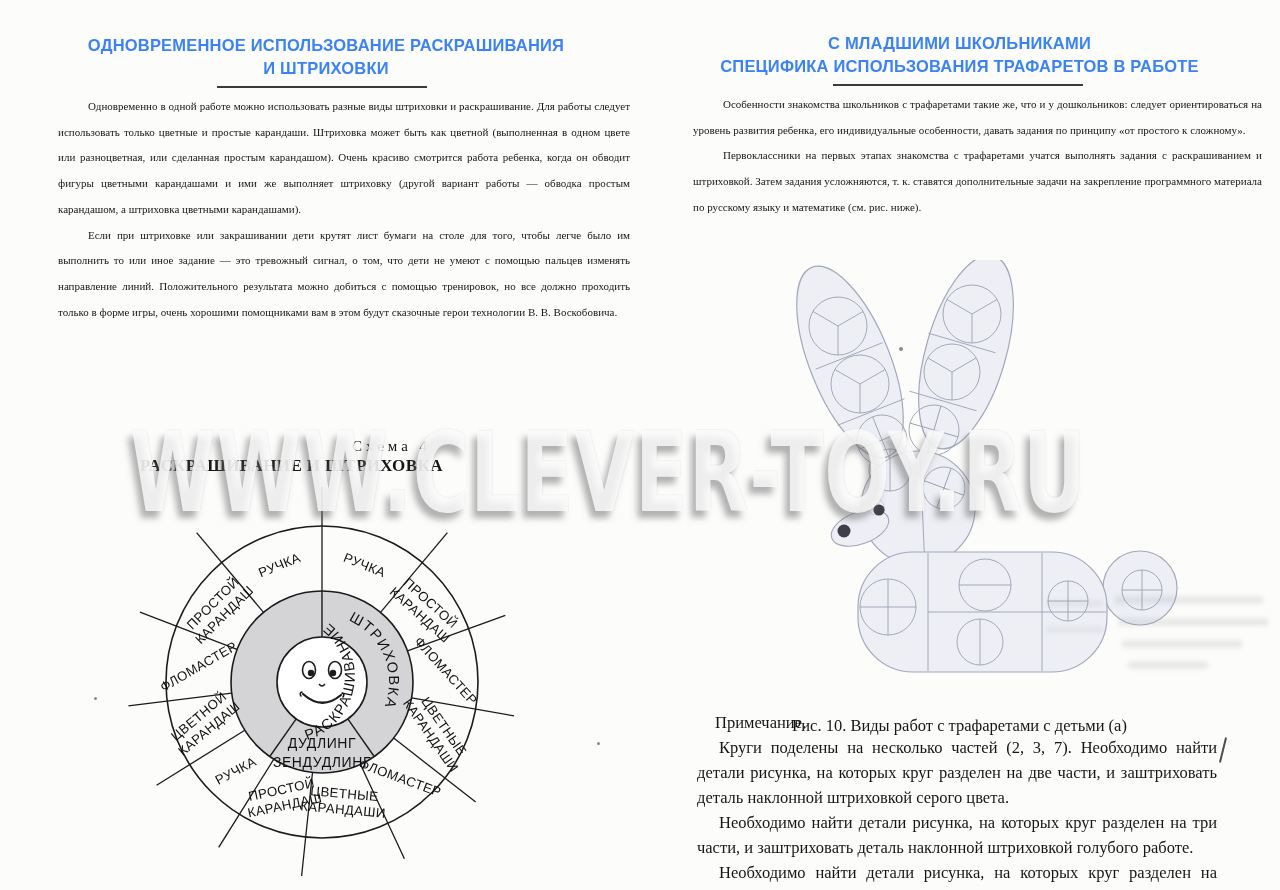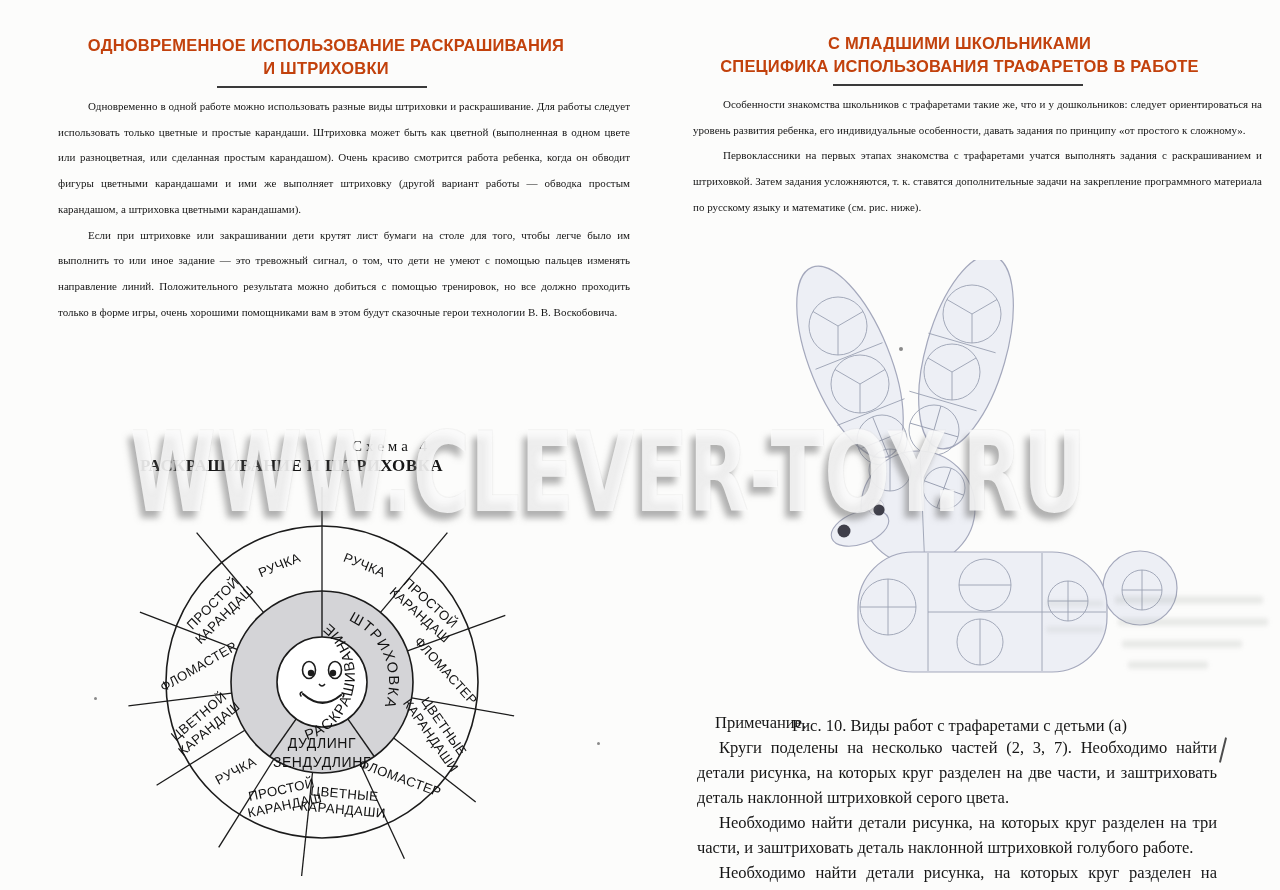--- a/index.html
+++ b/index.html
@@ -1,20 +1,20 @@
 <!DOCTYPE html>
 <html><head>
 <meta charset="utf-8">
 <style>
   html,body{margin:0;padding:0;background:#e8e8e6;}
   .sheet{position:relative;width:1280px;height:890px;background:#fcfcfb;overflow:hidden;
          font-family:"Liberation Serif",serif;color:#161616;}
   
   .page-title{position:absolute;font-family:"Liberation Sans",sans-serif;font-weight:700;
-              font-size:16.5px;line-height:23px;text-align:center;letter-spacing:.2px;color:#c2410c;}
+              font-size:16.5px;line-height:23px;text-align:center;letter-spacing:.2px;color:#3b82f6;}
   .title-left{left:40px;top:34px;width:572px;}
   .title-right{left:675px;top:32px;width:569px;}
   .title-rule{position:absolute;height:1.6px;background:#3a3a3a;}
   .rule-left{left:217px;top:86px;width:210px;}
   .rule-right{left:833px;top:84px;width:250px;}
   
   .textcol{position:absolute;font-size:11px;line-height:25.7px;text-align:justify;margin-left:18px;}
   .textcol p{margin:0;text-indent:30px;}
   .col-left{left:40px;top:94px;width:572px;}
   .col-right{left:675px;top:92px;width:569px;}

